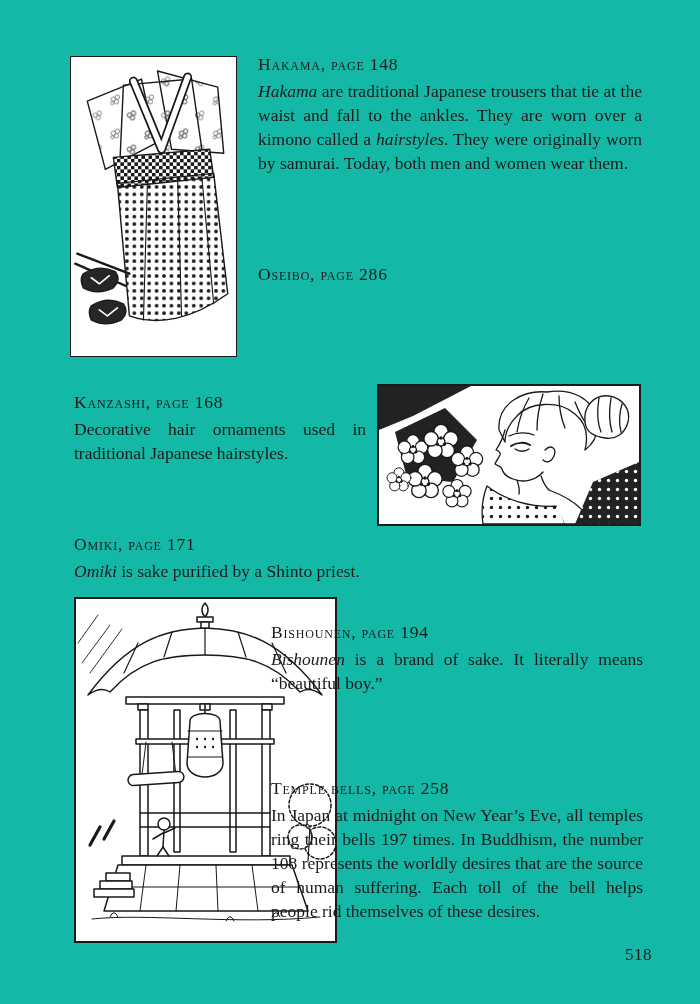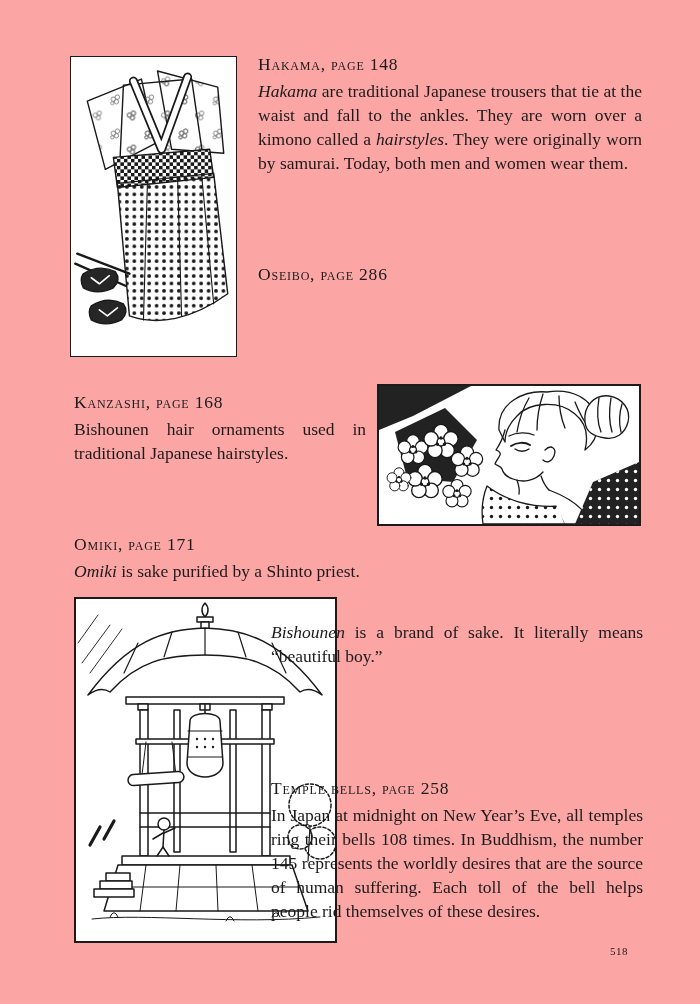--- a/index.html
+++ b/index.html
@@ -3,21 +3,21 @@
 <meta charset="utf-8">
 <style>
   * { box-sizing: border-box; }
   html, body { margin: 0; padding: 0; }
   body { background: #ffffff; }
   .page {
     position: relative;
     width: 700px;
     height: 1004px;
     margin: 0 auto;
-    background: #fca5a5;
+    background: #14b8a6;
     font-family: "Liberation Serif", serif;
     color: #1b1b1b;
     overflow: hidden;
   }
   .entry { position: absolute; }
   .entry-heading {
     margin: 0 0 3px 0;
     font-size: 17.5px;
     font-weight: 400;
     font-variant: small-caps;
@@ -36,22 +36,22 @@
     margin: 0;
     background: #ffffff;
     overflow: hidden;
   }
   .illus svg { display: block; width: 100%; height: 100%; }
   .frame-thin { border: 1.2px solid #1b1b1b; }
   .frame-med  { border: 2px solid #1b1b1b; }
   .page-number {
     position: absolute;
     top: 945px;
-    right: 72px;
-    font-size: 11px;
+    right: 48px;
+    font-size: 17px;
     letter-spacing: 0.5px;
   }
 </style>
 </head>
 <body>
 
 <div class="page">
 
   <figure class="illus frame-thin" style="left:70px; top:56px; width:167px; height:301px;">
     <svg viewBox="0 0 164 298">
@@ -111,21 +111,21 @@
     <h2 class="entry-heading">Hakama, page 148</h2>
     <p class="entry-body"><em>Hakama</em><span> are traditional Japanese trousers that tie at the waist and fall to the ankles. They are worn over a kimono called a </span><em>hairstyles</em><span>. They were originally worn by samurai. Today, both men and women wear them.</span></p>
   </section>
 
   <section class="entry" style="left:258px; top:262px; width:384px;">
     <h2 class="entry-heading">Oseibo, page 286</h2>
   </section>
 
   <section class="entry" style="left:74px; top:390px; width:292px;">
     <h2 class="entry-heading">Kanzashi, page 168</h2>
-    <p class="entry-body"><span>Bishounen hair ornaments used in traditional Japanese hairstyles.</span></p>
+    <p class="entry-body"><span>Decorative hair ornaments used in traditional Japanese hairstyles.</span></p>
   </section>
 
   <figure class="illus frame-med" style="left:377px; top:384px; width:264px; height:142px;">
     <svg viewBox="0 0 260 138">
       <defs>
         <pattern id="ch-dots" width="9" height="9" patternUnits="userSpaceOnUse">
           <circle cx="4.5" cy="4.5" r="1.7" fill="#191919"></circle>
         </pattern>
         <pattern id="ch-wdots" width="9" height="9" patternUnits="userSpaceOnUse">
           <circle cx="4.5" cy="4.5" r="1.7" fill="#fff"></circle>
@@ -285,23 +285,24 @@
           <path d="M16,320 C70,314 160,326 244,318" stroke-width="1"></path>
           <path d="M34,318 q4,-9 8,0" stroke-width="1"></path>
           <path d="M150,322 q4,-9 8,0" stroke-width="1"></path>
           <path d="M196,318 q4,-9 8,0" stroke-width="1"></path>
         </g>
       </g>
     </svg>
   </figure>
 
   <section class="entry" style="left:271px; top:620px; width:372px;">
+    <h2 class="entry-heading">Bishounen, page 194</h2>
     <p class="entry-body"><em>Bishounen</em><span> is a brand of sake. It literally means “beautiful boy.”</span></p>
   </section>
 
   <section class="entry" style="left:271px; top:776px; width:372px;">
     <h2 class="entry-heading">Temple bells, page 258</h2>
-    <p class="entry-body"><span>In Japan at midnight on New Year’s Eve, all temples ring their bells 108 times. In Buddhism, the number 145 represents the worldly desires that are the source of human suffering. Each toll of the bell helps people rid themselves of these desires.</span></p>
+    <p class="entry-body"><span>In Japan at midnight on New Year’s Eve, all temples ring their bells 197 times. In Buddhism, the number 108 represents the worldly desires that are the source of human suffering. Each toll of the bell helps people rid themselves of these desires.</span></p>
   </section>
 
   <div class="page-number">518</div>
 
 </div>
 
 </body></html>

